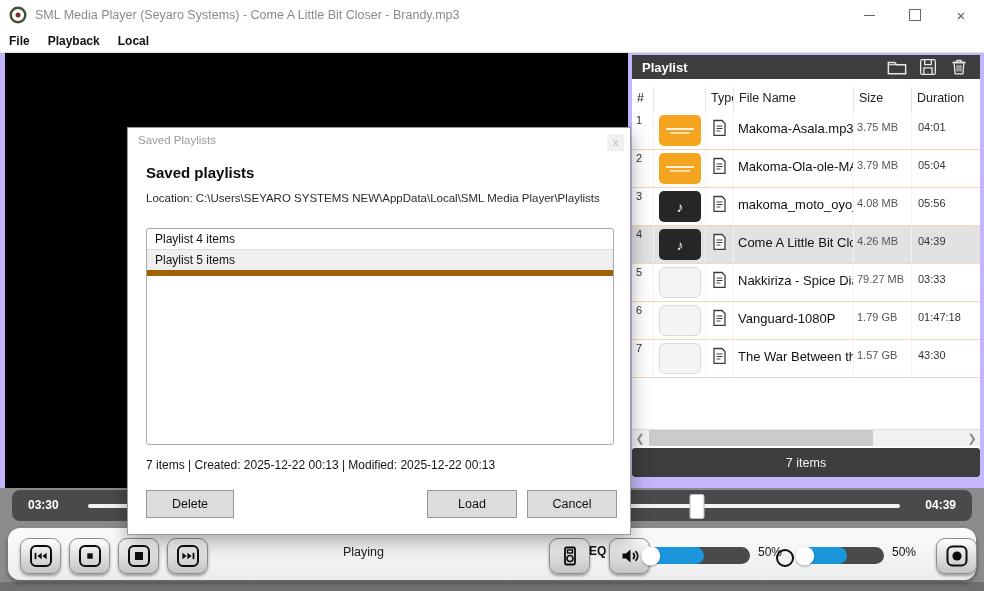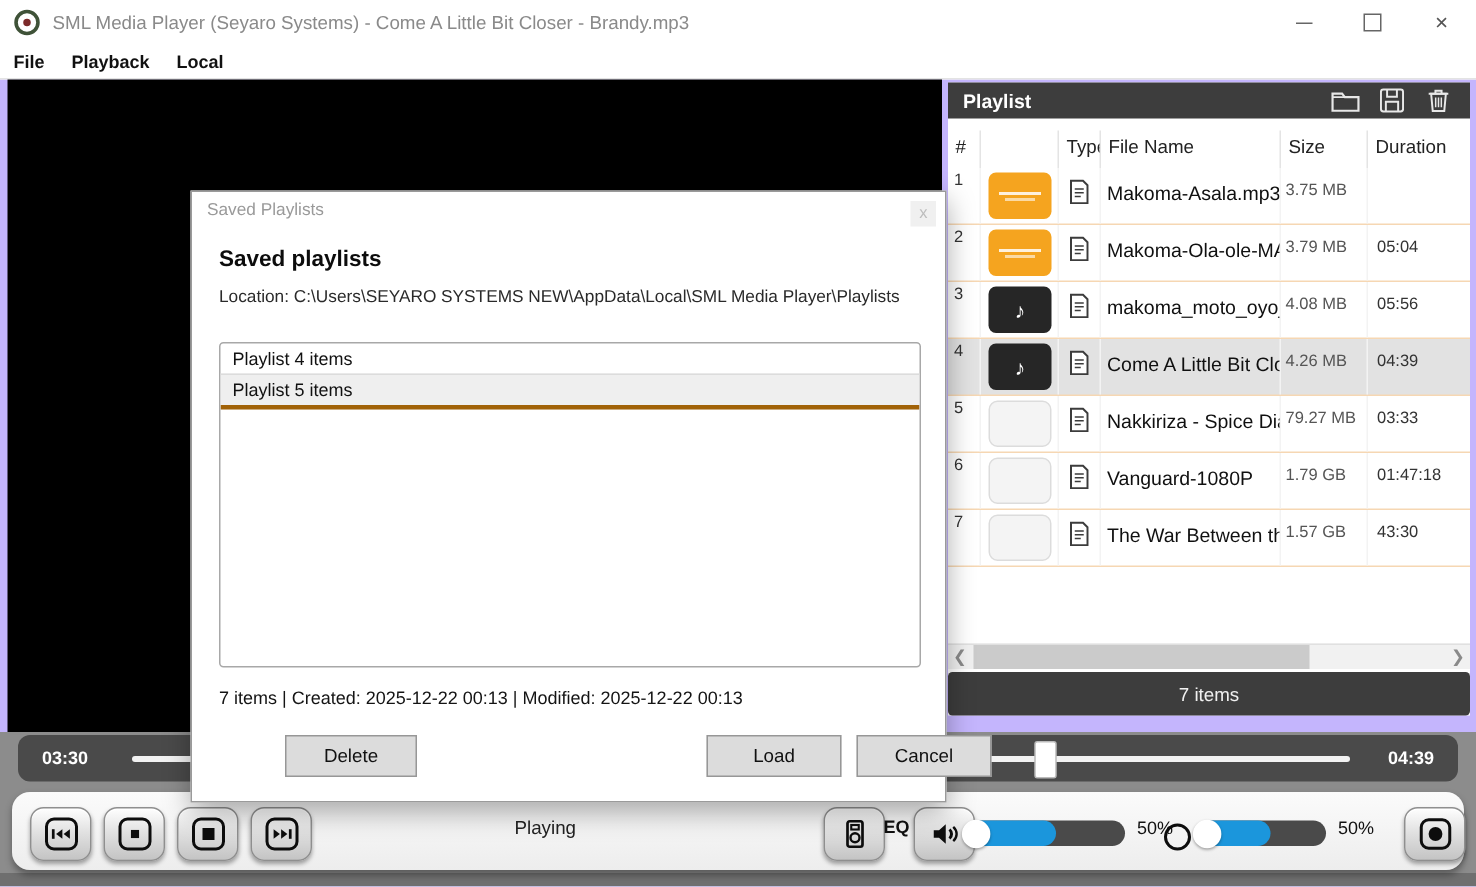--- a/index.html
+++ b/index.html
@@ -86,23 +86,23 @@
   .recbtn{position:absolute;left:928px;top:10px;}
 
   
   .dialog{position:absolute;left:127px;top:127px;width:504px;height:408px;background:#fff;border:1px solid #9a9a9a;box-shadow:0 6px 18px rgba(0,0,0,.35);z-index:10;box-sizing:border-box;}
   .dlg-title{position:absolute;left:10px;top:6px;font-size:11.5px;color:#9a9a9a;}
   .dlg-close{position:absolute;right:6px;top:6px;width:17px;height:17px;background:#f0f0f0;color:#bdbdbd;font-size:11px;line-height:17px;text-align:center;}
   .dlg-head{position:absolute;left:18px;top:36px;font-size:15px;font-weight:700;color:#0c0c0c;}
   .dlg-loc{position:absolute;left:18px;top:64px;font-size:11.5px;color:#2a2a2a;}
   .dlg-list{position:absolute;left:18px;top:100px;width:468px;height:217px;border:1px solid #a8a8a8;border-radius:3px;background:#fff;box-sizing:border-box;overflow:hidden;}
   .ditem{height:20px;line-height:20px;padding-left:8px;font-size:12px;color:#111;}
-  .ditem.selected{background:#efefef;border-top:1px solid #dcdcdc;border-bottom:3px solid #a16207;}
+  .ditem.selected{background:#efefef;border-top:1px solid #dcdcdc;border-bottom:6px solid #a16207;}
   .dlg-status{position:absolute;left:18px;top:330px;font-size:12px;color:#141414;}
-  .dbtn{position:absolute;top:362px;height:28px;background:#dcdcdc;border:1px solid #979797;font-size:12.5px;color:#111;display:flex;align-items:center;justify-content:center;box-sizing:border-box;margin-left:44px;}
+  .dbtn{position:absolute;top:362px;height:28px;background:#dcdcdc;border:1px solid #979797;font-size:12.5px;color:#111;display:flex;align-items:center;justify-content:center;box-sizing:border-box;}
   .dbtn.delete{left:18px;width:88px;}
   .dbtn.load{left:299px;width:90px;}
   .dbtn.cancel{left:399px;width:90px;}
 </style>
 </head>
 <body>
 
 <div class="app">
 
   <div class="titlebar">
@@ -173,20 +173,21 @@
               <i class="cap1"></i>
               <i class="cap2"></i>
             </div>
           </div>
           <div class="c c-type"><svg width="15" height="17" viewBox="0 0 15 17">
               <path d="M2 1.5h8l3 3v12H2z" fill="#fff" stroke="#3c3c3c" stroke-width="1.3"></path>
               <path d="M4.5 7h6M4.5 9.5h6M4.5 12h4" stroke="#3c3c3c" stroke-width="1.1"></path>
             </svg></div>
           <div class="c c-name">Makoma-Asala.mp3</div>
           <div class="c c-size">3.75 MB</div>
+          <div class="c c-dur">04:01</div>
         </div>
         <div class="prow">
           <div class="c c-num">2</div>
           <div class="c c-thumb">
             <div class="thumb t-orange">
               <i class="cap1"></i>
               <i class="cap2"></i>
             </div>
           </div>
           <div class="c c-type"><svg width="15" height="17" viewBox="0 0 15 17">

